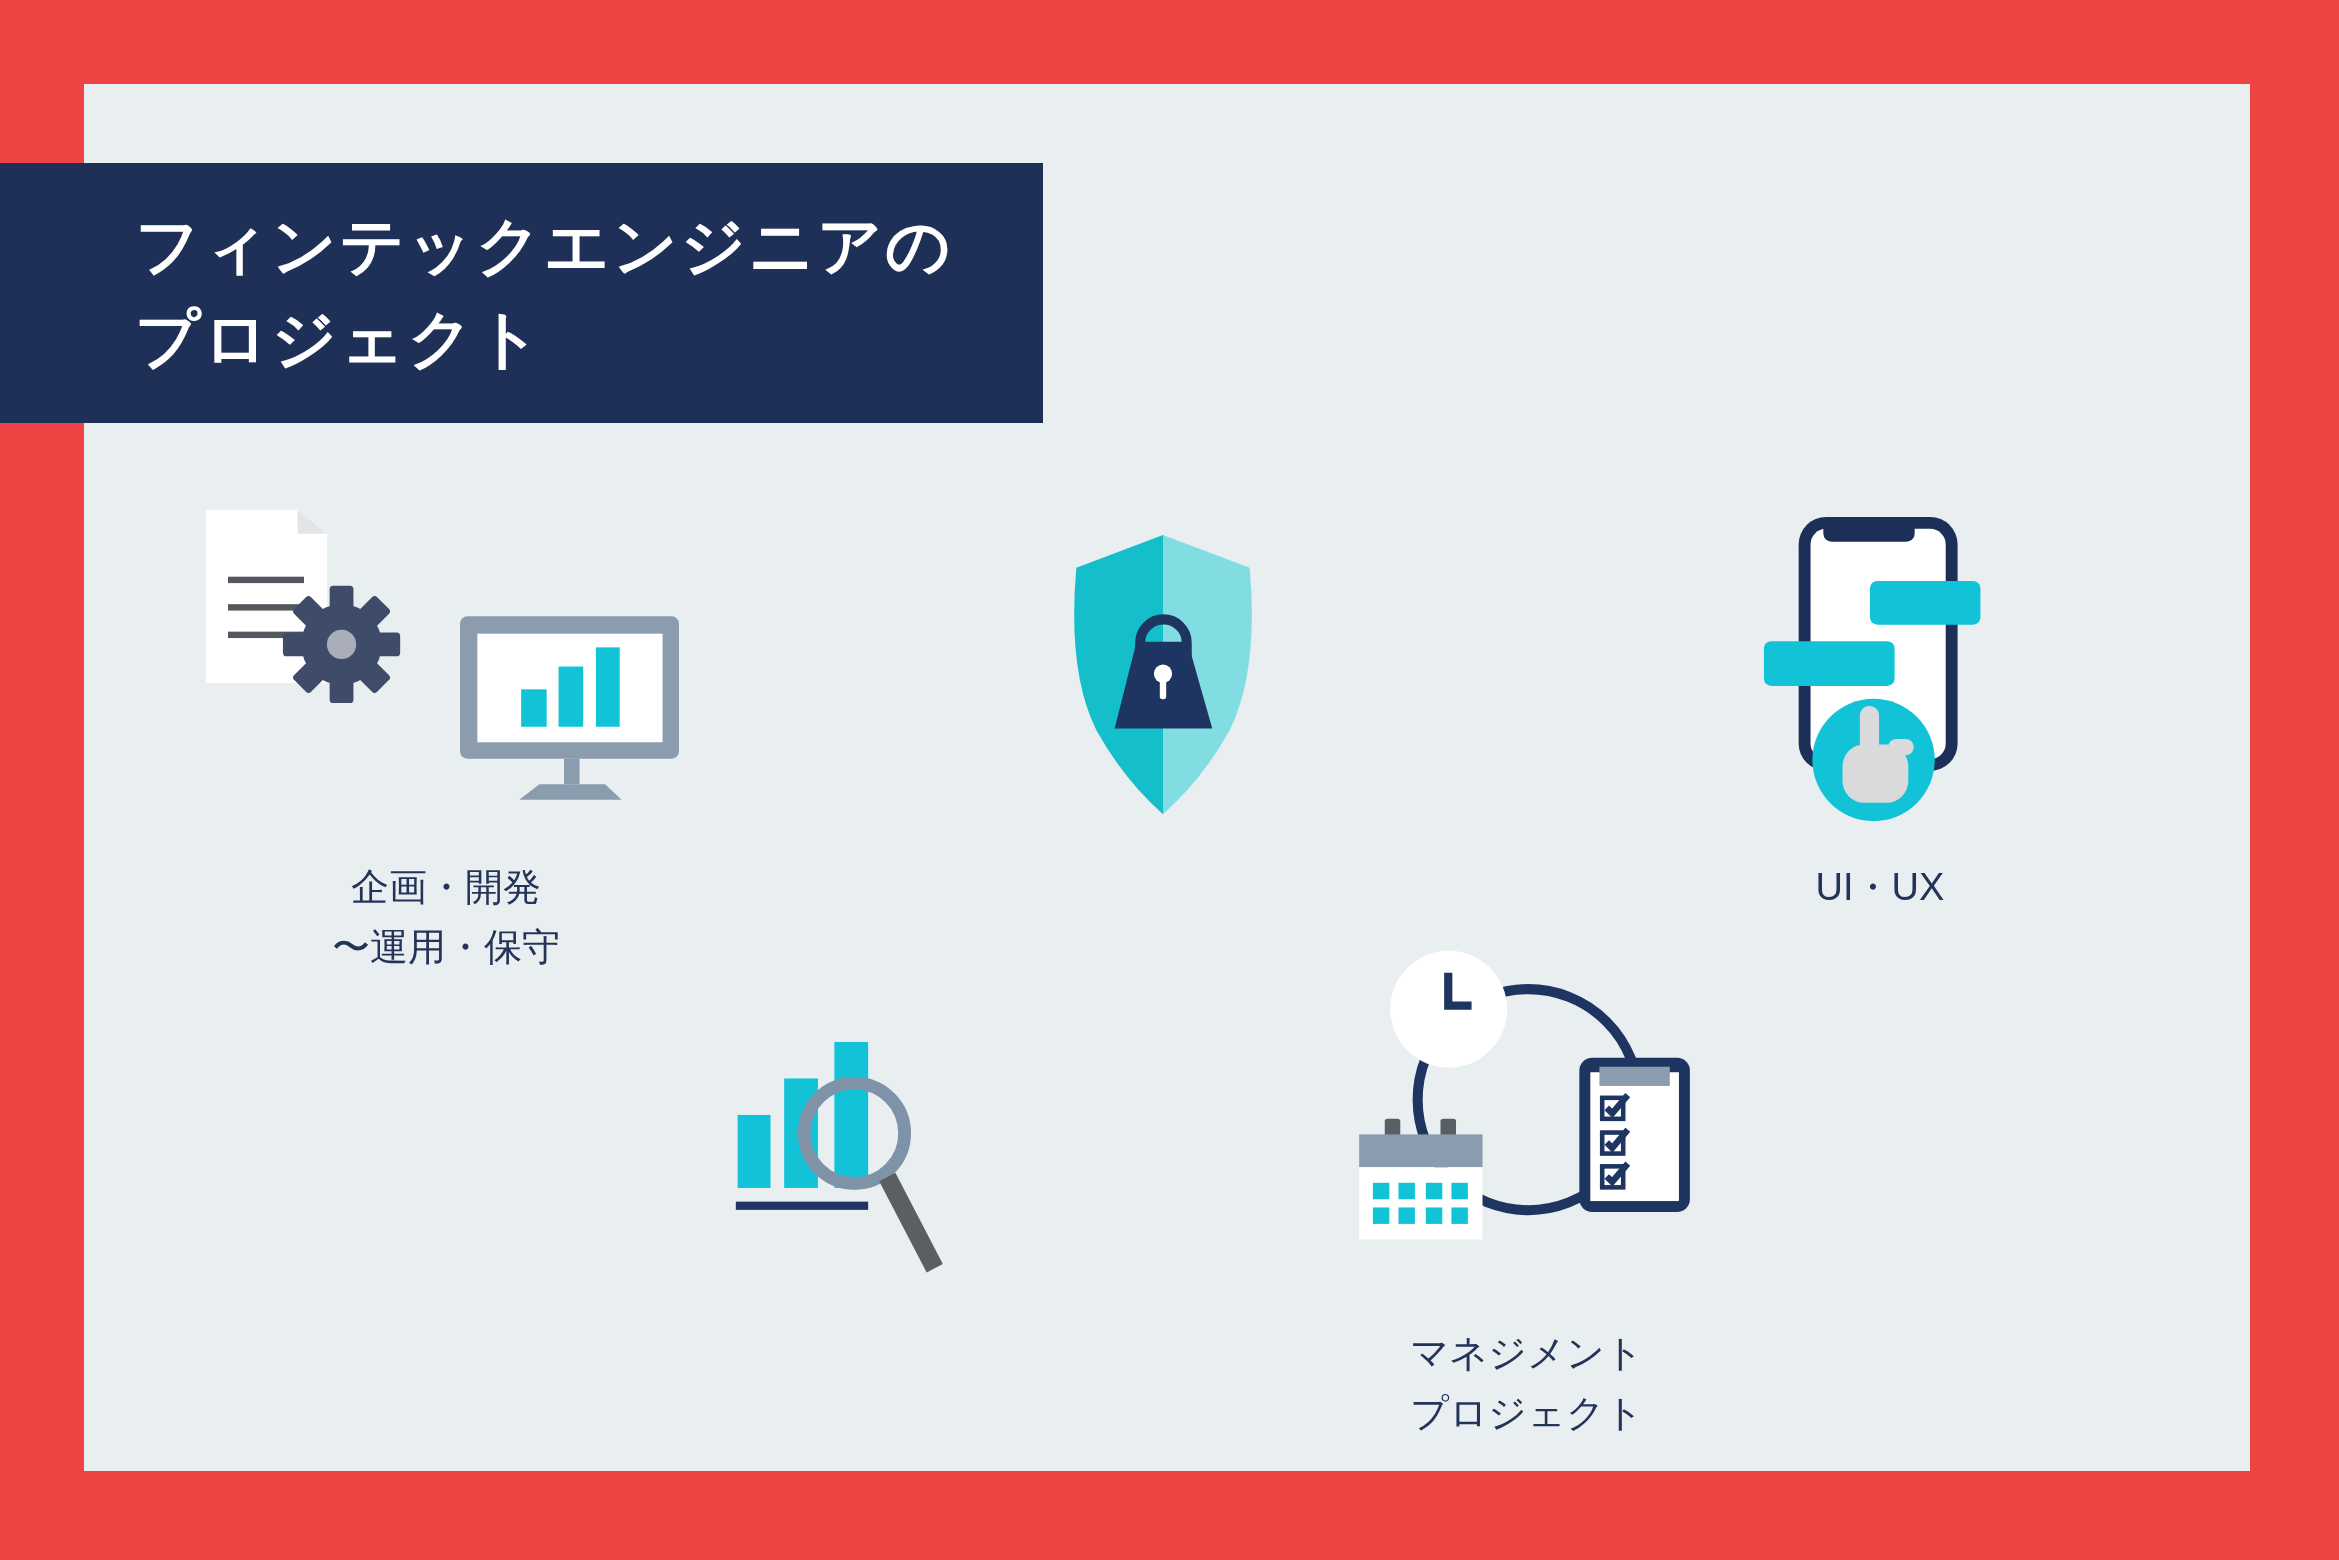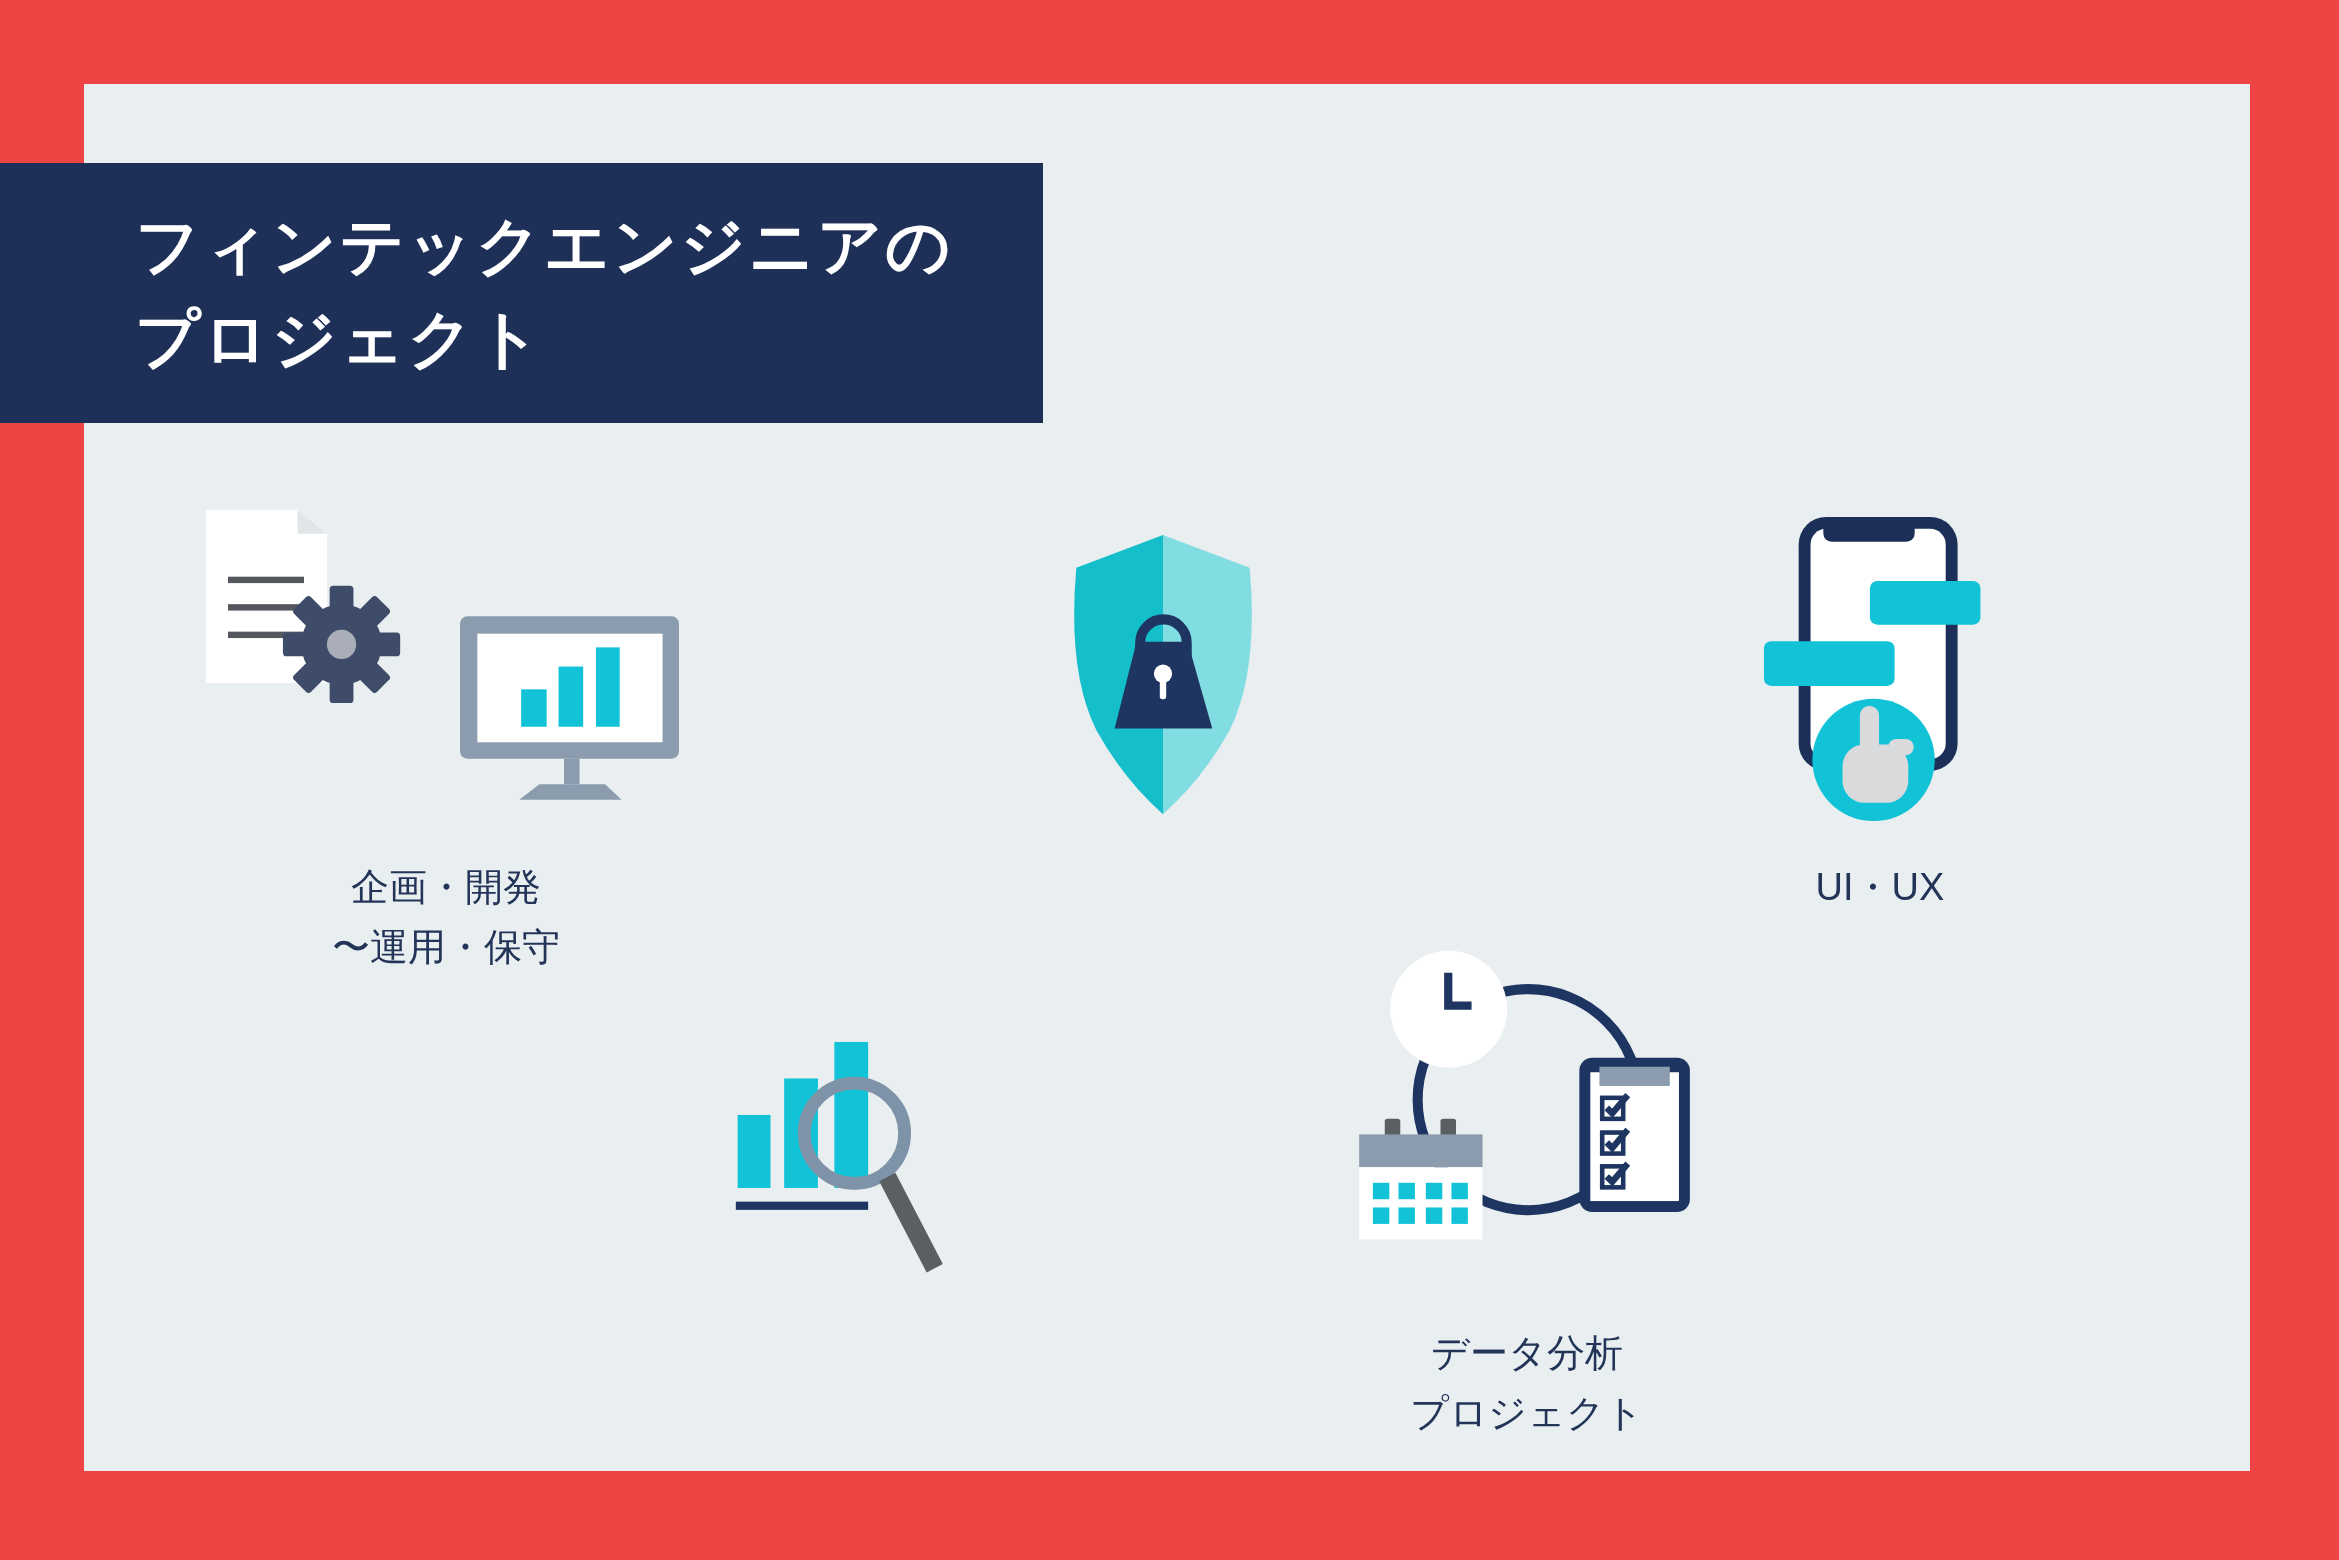--- a/index.html
+++ b/index.html
@@ -158,17 +158,17 @@
         </g>
         <g transform="translate(266,239)">
           <rect x="0" y="0" width="23" height="23" fill="#FFFFFF" stroke="#1D3560" stroke-width="5"></rect>
           <path d="M5,11 L11,17 L28,-3" fill="none" stroke="#1D3560" stroke-width="7"></path>
         </g>
       </g>
     </g>
   </svg>
 
   <div class="label" style="left:1326px;top:1323px">
-    <span>データ分析</span>
+    <span>マネジメント</span>
     <span>プロジェクト</span>
   </div>
 </div>
 
 
 </body></html>

